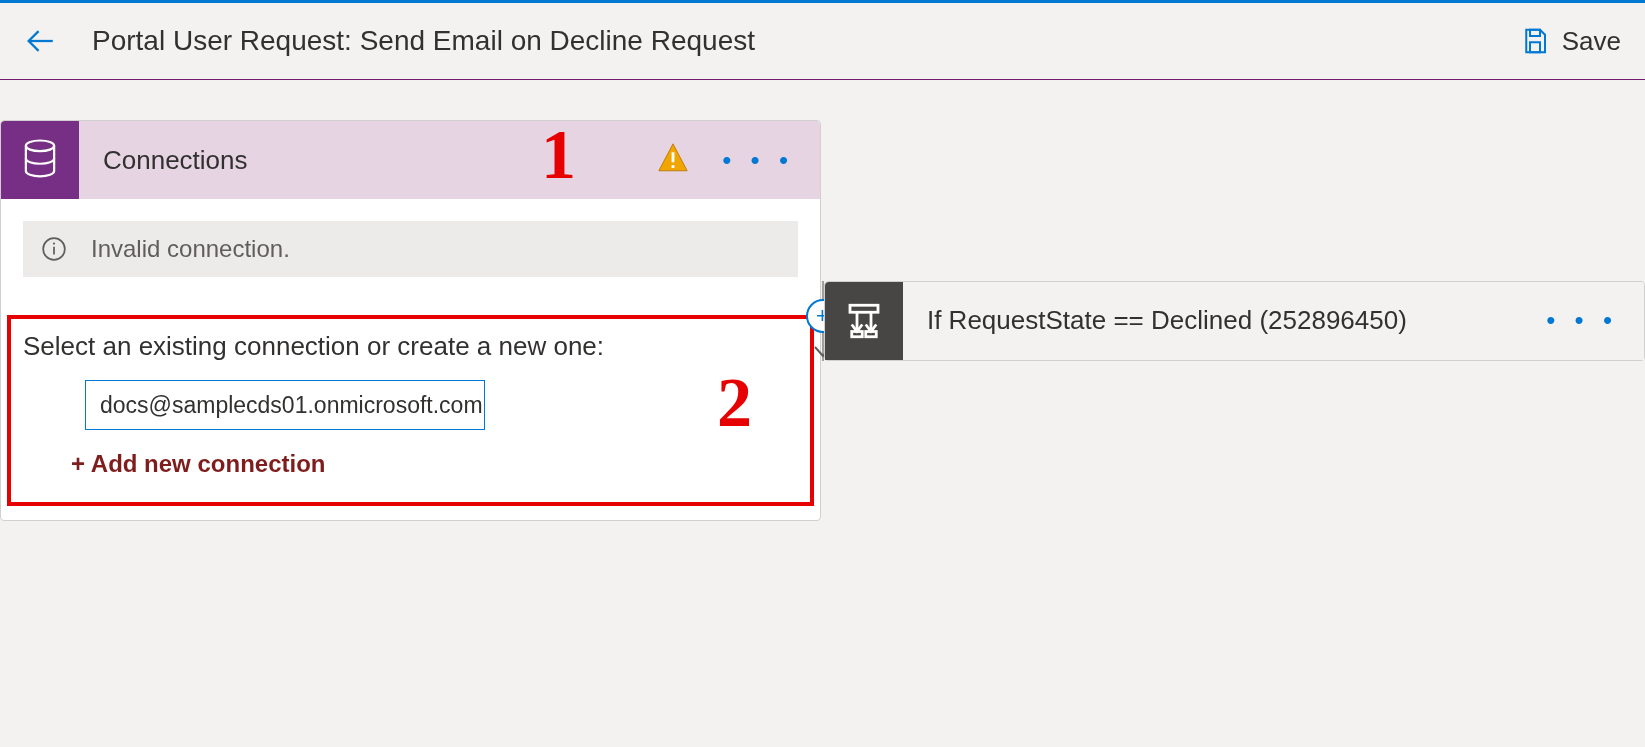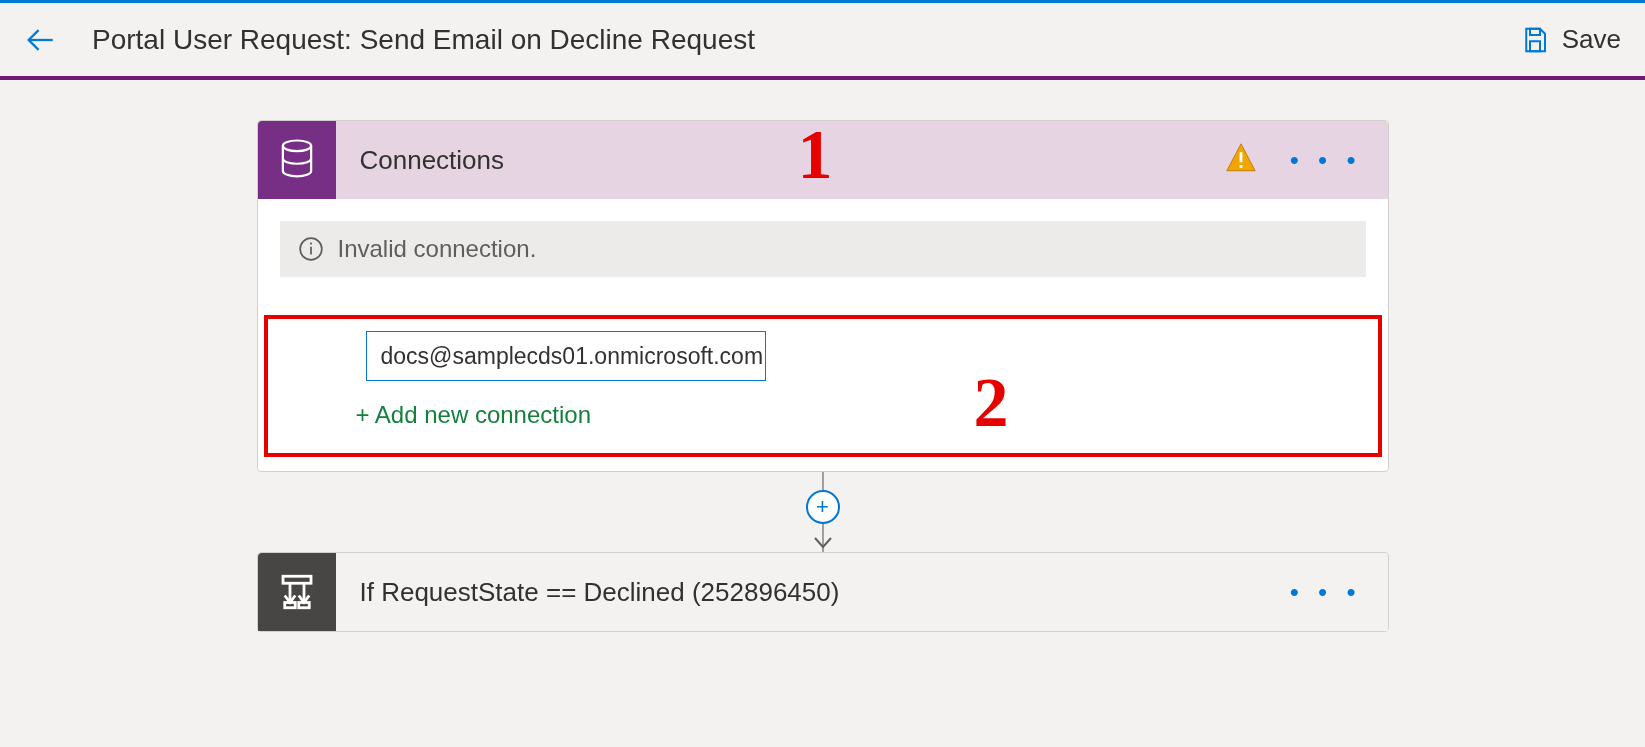--- a/index.html
+++ b/index.html
@@ -14,21 +14,21 @@
   .topaccent {
     height: 3px;
     background: #0078d4;
     width: 100%;
   }
   .header {
     display: flex;
     align-items: center;
     height: 77px;
     padding: 0 24px 0 16px;
-    border-bottom: 4px solid #701a75;
+    border-bottom: 1px solid #701a75;
     background: #f3f2f1;
     gap: 28px;
   }
   .back-btn {
     width: 48px;
     height: 48px;
     display: flex;
     align-items: center;
     justify-content: center;
     cursor: pointer;
@@ -52,21 +52,21 @@
     gap: 12px;
     font-size: 26px;
     color: #323130;
     cursor: pointer;
   }
   .action svg { width: 30px; height: 30px; color: #0078d4; }
 
   .canvas {
     padding: 40px 0 40px 0;
     display: flex;
-    flex-direction: column;
+    flex-direction: row;
     align-items: center;
   }
 
   .card {
     width: 1132px;
     background: #fff;
     border: 1px solid #d2d0ce;
     border-radius: 4px;
     position: relative;
   }
@@ -110,57 +110,58 @@
     cursor: pointer;
     padding: 6px 4px;
   }
   .conn-error {
     margin: 22px 22px 0 22px;
     background: #edebe9;
     height: 56px;
     display: flex;
     align-items: center;
     padding: 12px 18px;
-    gap: 14px;
+    gap: 24px;
   }
   .conn-error svg { width: 26px; height: 26px; color: #605e5c; }
   .conn-error span {
     font-size: 24px;
     color: #605e5c;
   }
   .conn-body {
     margin: 38px 6px 14px 6px;
     padding: 12px 8px 24px 8px;
     border: 4px solid #e60000;
     position: relative;
   }
   .prompt {
     font-size: 26px;
     color: #323130;
     margin: 0 0 18px 4px;
   }
   .conn-option {
-    margin-left: 90px;
+    margin-left: 66px;
     width: 400px;
     height: 50px;
     border: 1.5px solid #0078d4;
     display: flex;
     align-items: center;
     padding: 0 14px;
     font-size: 23px;
     color: #323130;
     cursor: pointer;
     background: #fff;
   }
   .add-new {
     margin-top: 20px;
-    margin-left: 80px;
+    margin-left: 52px;
     font-size: 24px;
-    color: #15803d;
-    cursor: pointer;
+    color: #7f1d1d;
+    cursor: pointer;
+    font-weight: bold;
   }
 
   
   .annot1 {
     position: absolute;
     top: -6px;
     left: 540px;
     font-size: 70px;
     font-weight: 700;
     color: #e60000;
@@ -275,20 +276,21 @@
       <svg viewBox="0 0 24 24" fill="none" stroke="currentColor" stroke-width="1.6">
         <circle cx="12" cy="12" r="10"></circle>
         <line x1="12" y1="10" x2="12" y2="17"></line>
         <circle cx="12" cy="7" r="1" fill="currentColor" stroke="none"></circle>
       </svg>
       <span>Invalid connection.</span>
     </div>
 
     <div class="conn-body">
       <div class="annot2">2</div>
+      <div class="prompt">Select an existing connection or create a new one:</div>
       <div class="conn-option">docs@samplecds01.onmicrosoft.com</div>
       <div class="add-new">+ Add new connection</div>
     </div>
   </div>
 
   <div class="connector">
     <div class="line"></div>
     <div class="plus">+</div>
     <div class="arrowhead">
       <svg viewBox="0 0 20 14" fill="none" stroke="currentColor" stroke-width="2">

